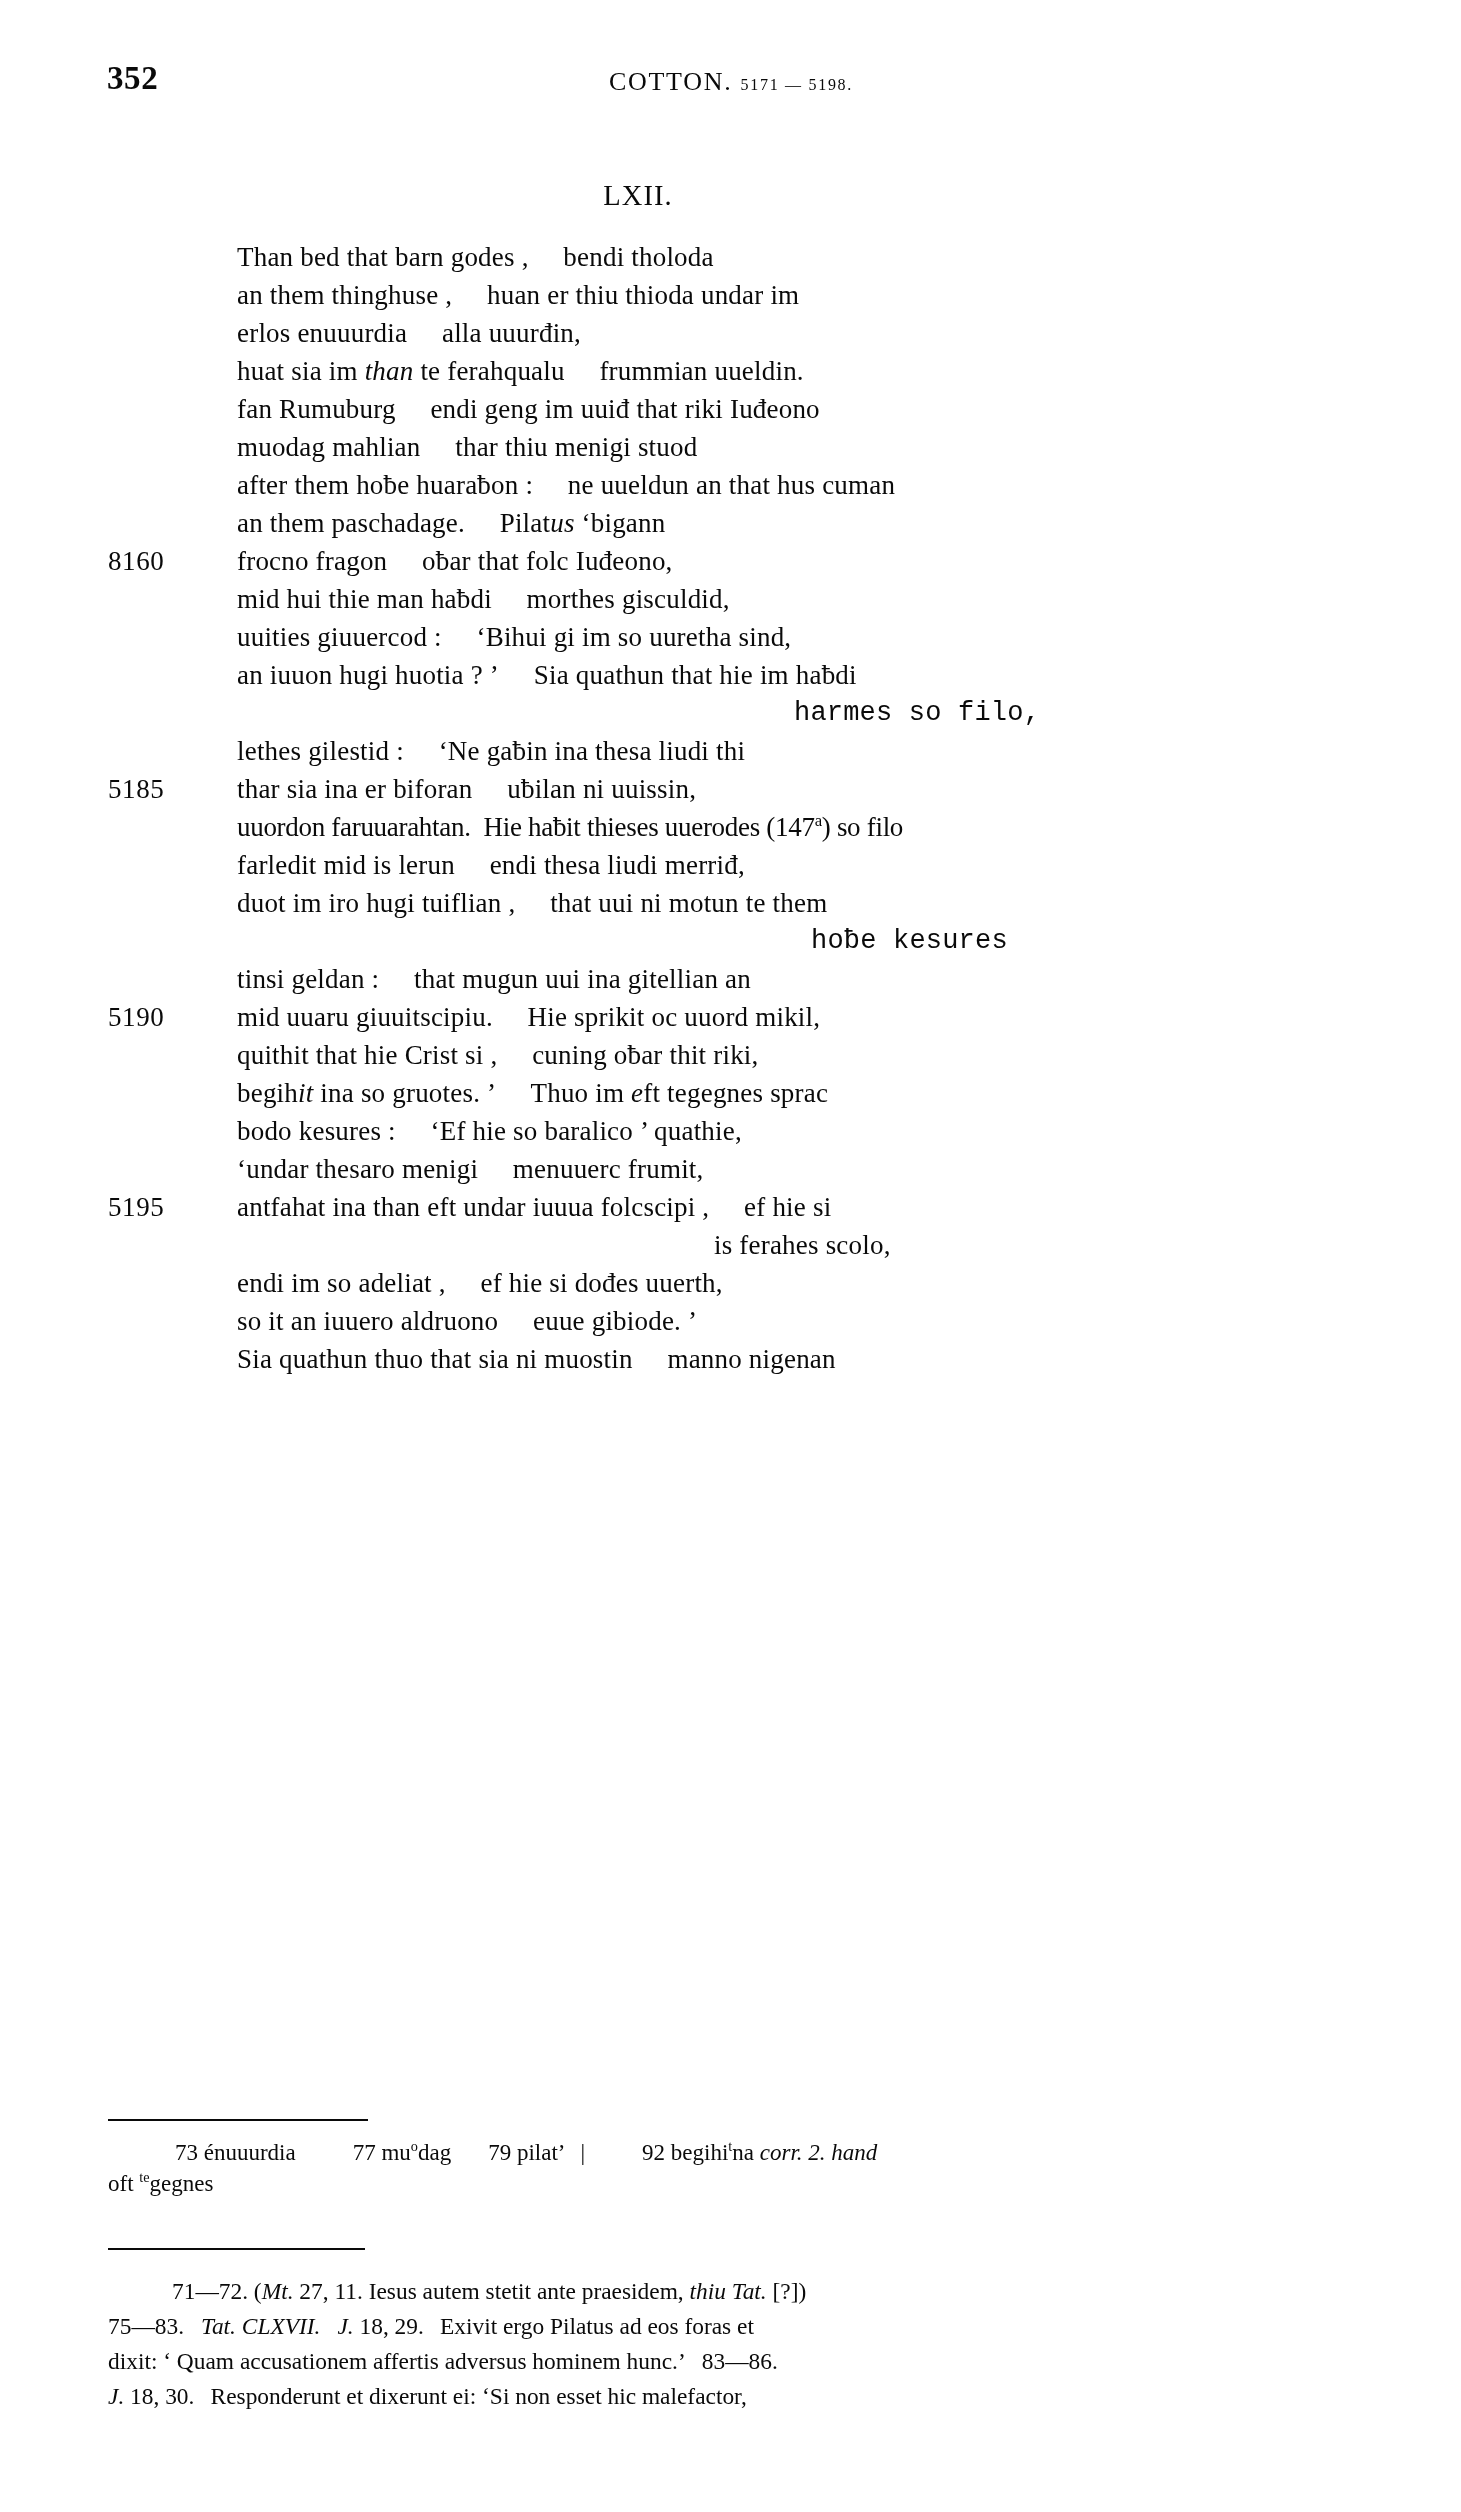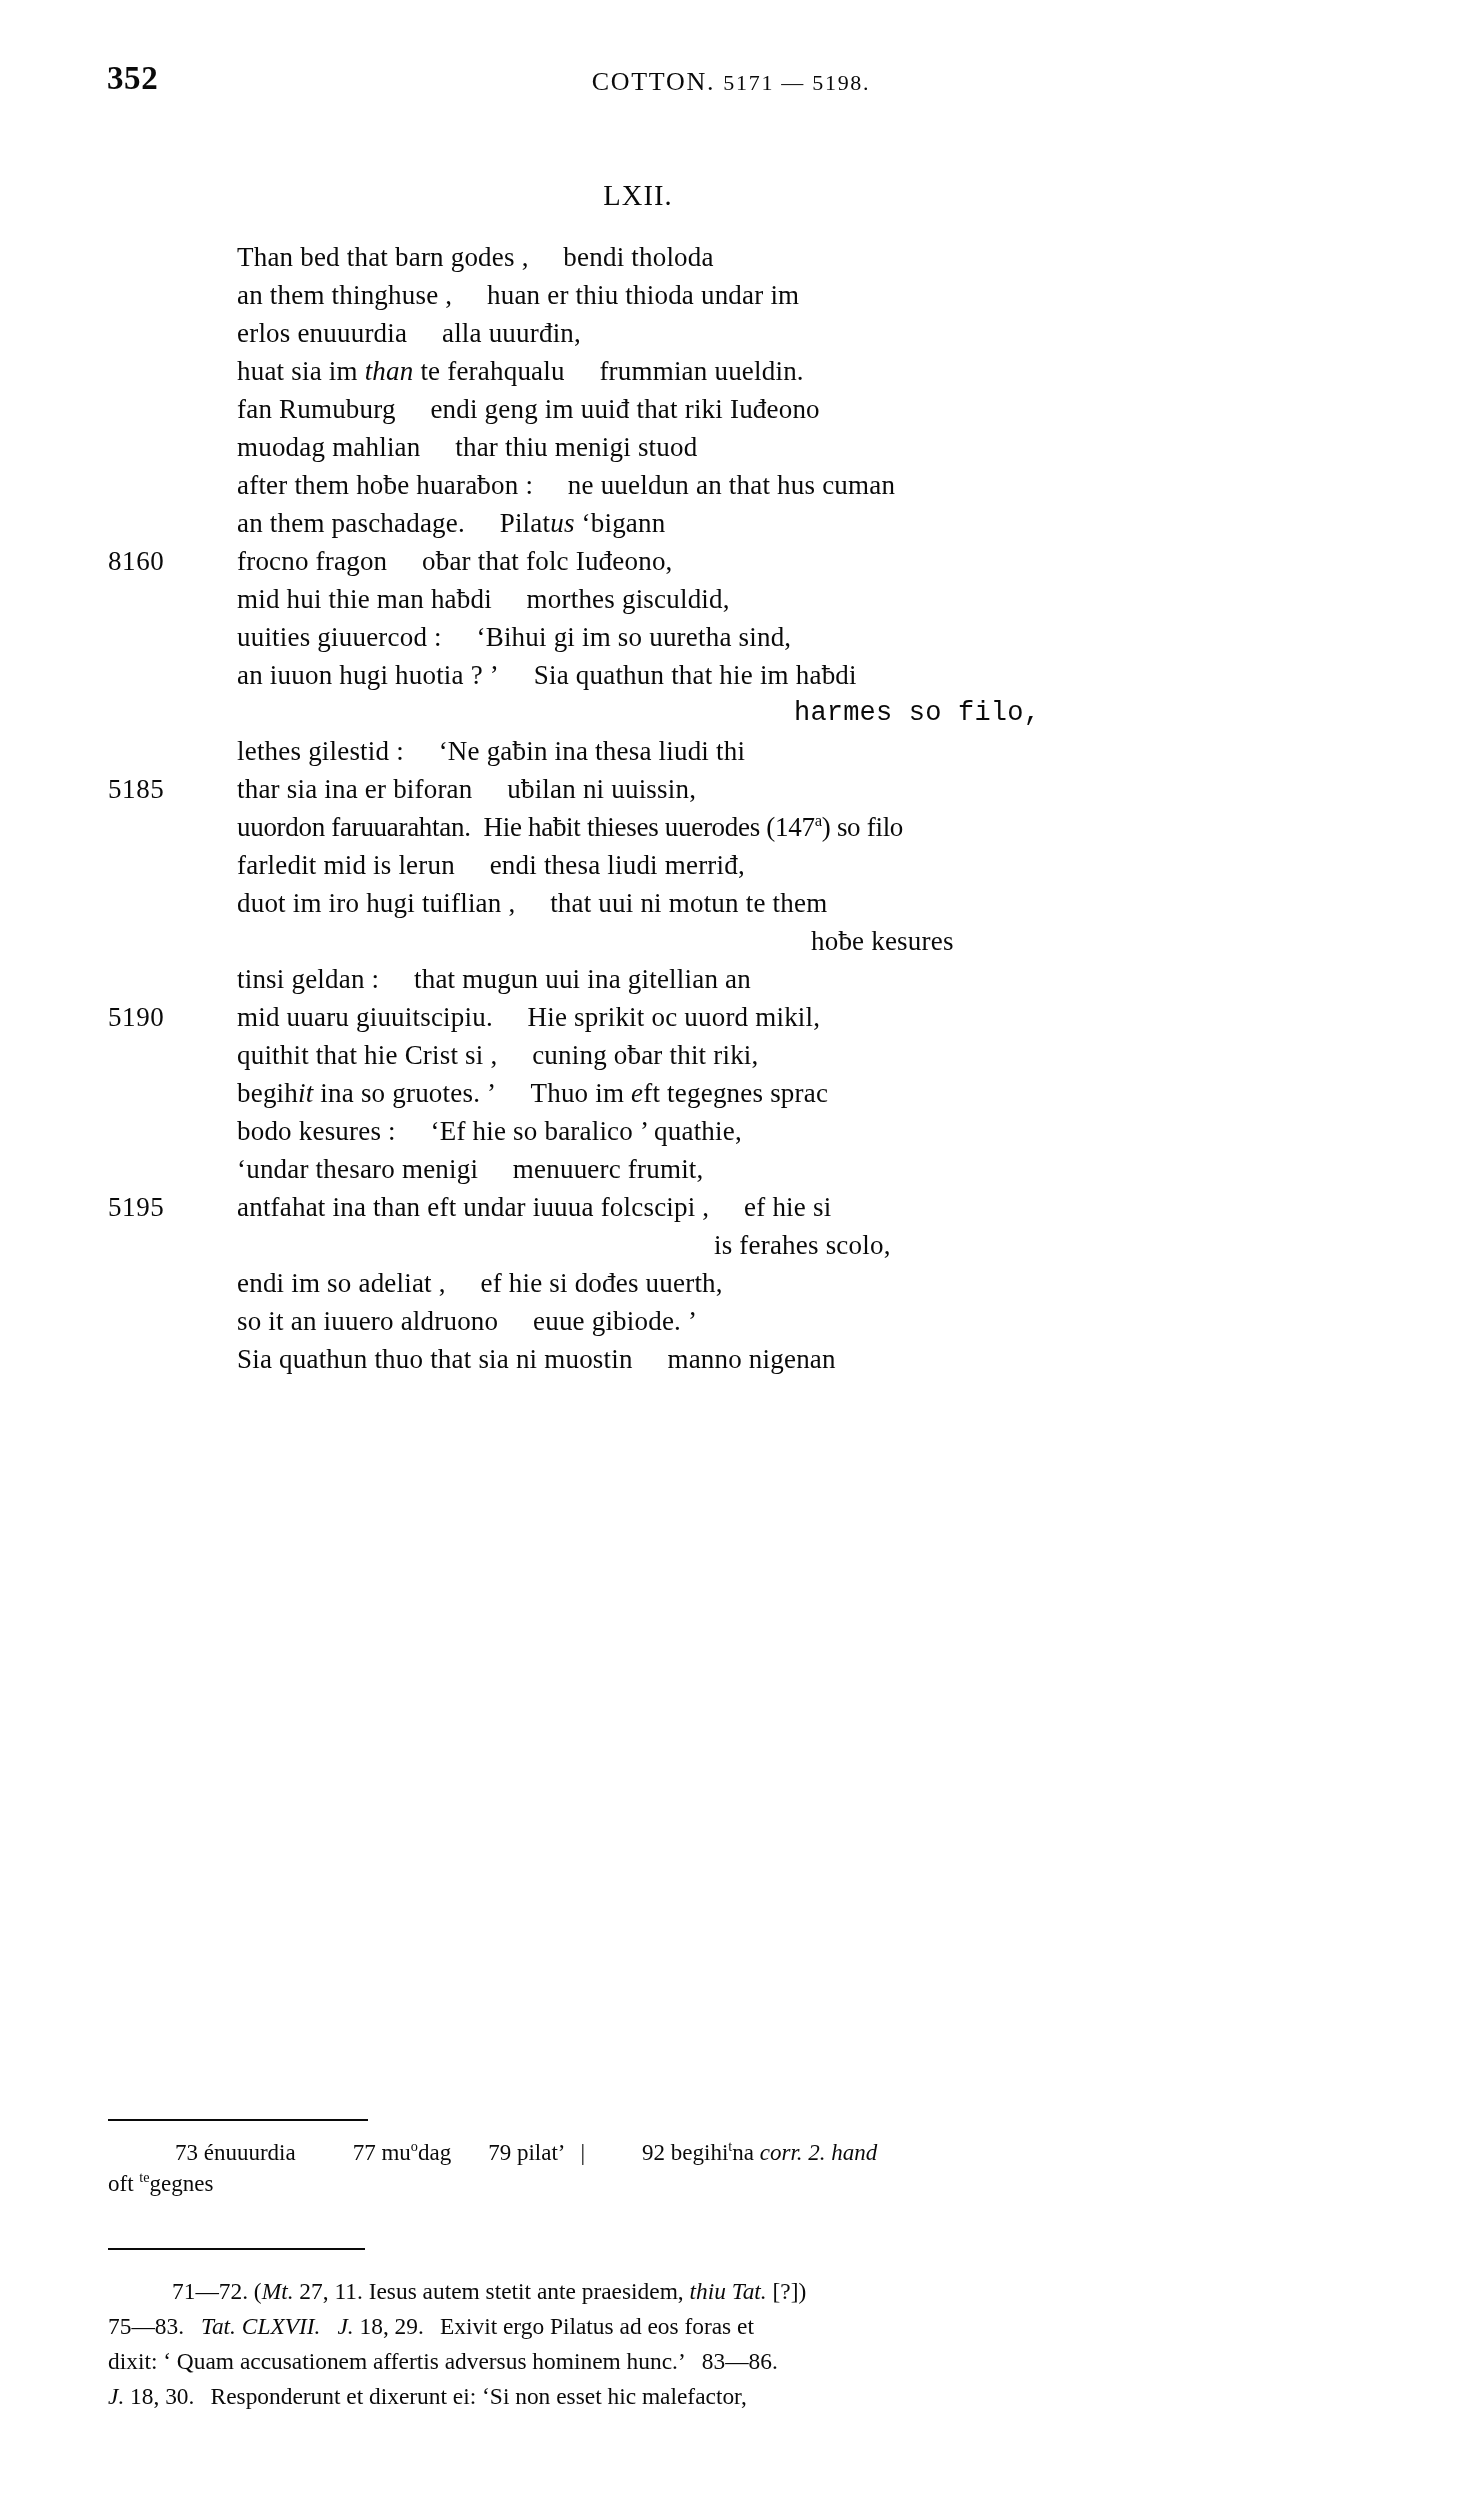--- a/index.html
+++ b/index.html
@@ -45,21 +45,21 @@
     top: 6.9px;
     width: 1462px;
     text-align: center;
     font-size: 26px;
     letter-spacing: 1.7px;
   }
   .runhead-title .small-caps {
     font-size: 26px;
   }
   .runhead-title .nums {
-    font-size: 22px;
+    font-size: 16px;
   }
 
   
   .section-title {
     position: absolute;
     left: 0;
     top: 180px;
     width: 1276px;
     text-align: center;
     font-size: 28.5px;
@@ -92,21 +92,21 @@
   .vtext {
     position: absolute;
     left: 237px;
     top: 0;
     font-size: 27px;
     letter-spacing: 0.2px;
   }
   
   .vline.indent-deep .vtext { left: 794px; font-family: Liberation Mono, monospace; }
   .vline.indent-mid  .vtext { left: 714px; }
-  .vline.indent-far  .vtext { left: 811px; }
+  .vline.indent-far  .vtext { left: 811px; font-family: Liberation Mono, monospace; }
   
   .vline.tight .vtext { left: 237px; letter-spacing: -0.3px; }
   .sup {
     font-size: 0.62em;
     vertical-align: super;
     line-height: 0;
   }
 
   
   .rule {

